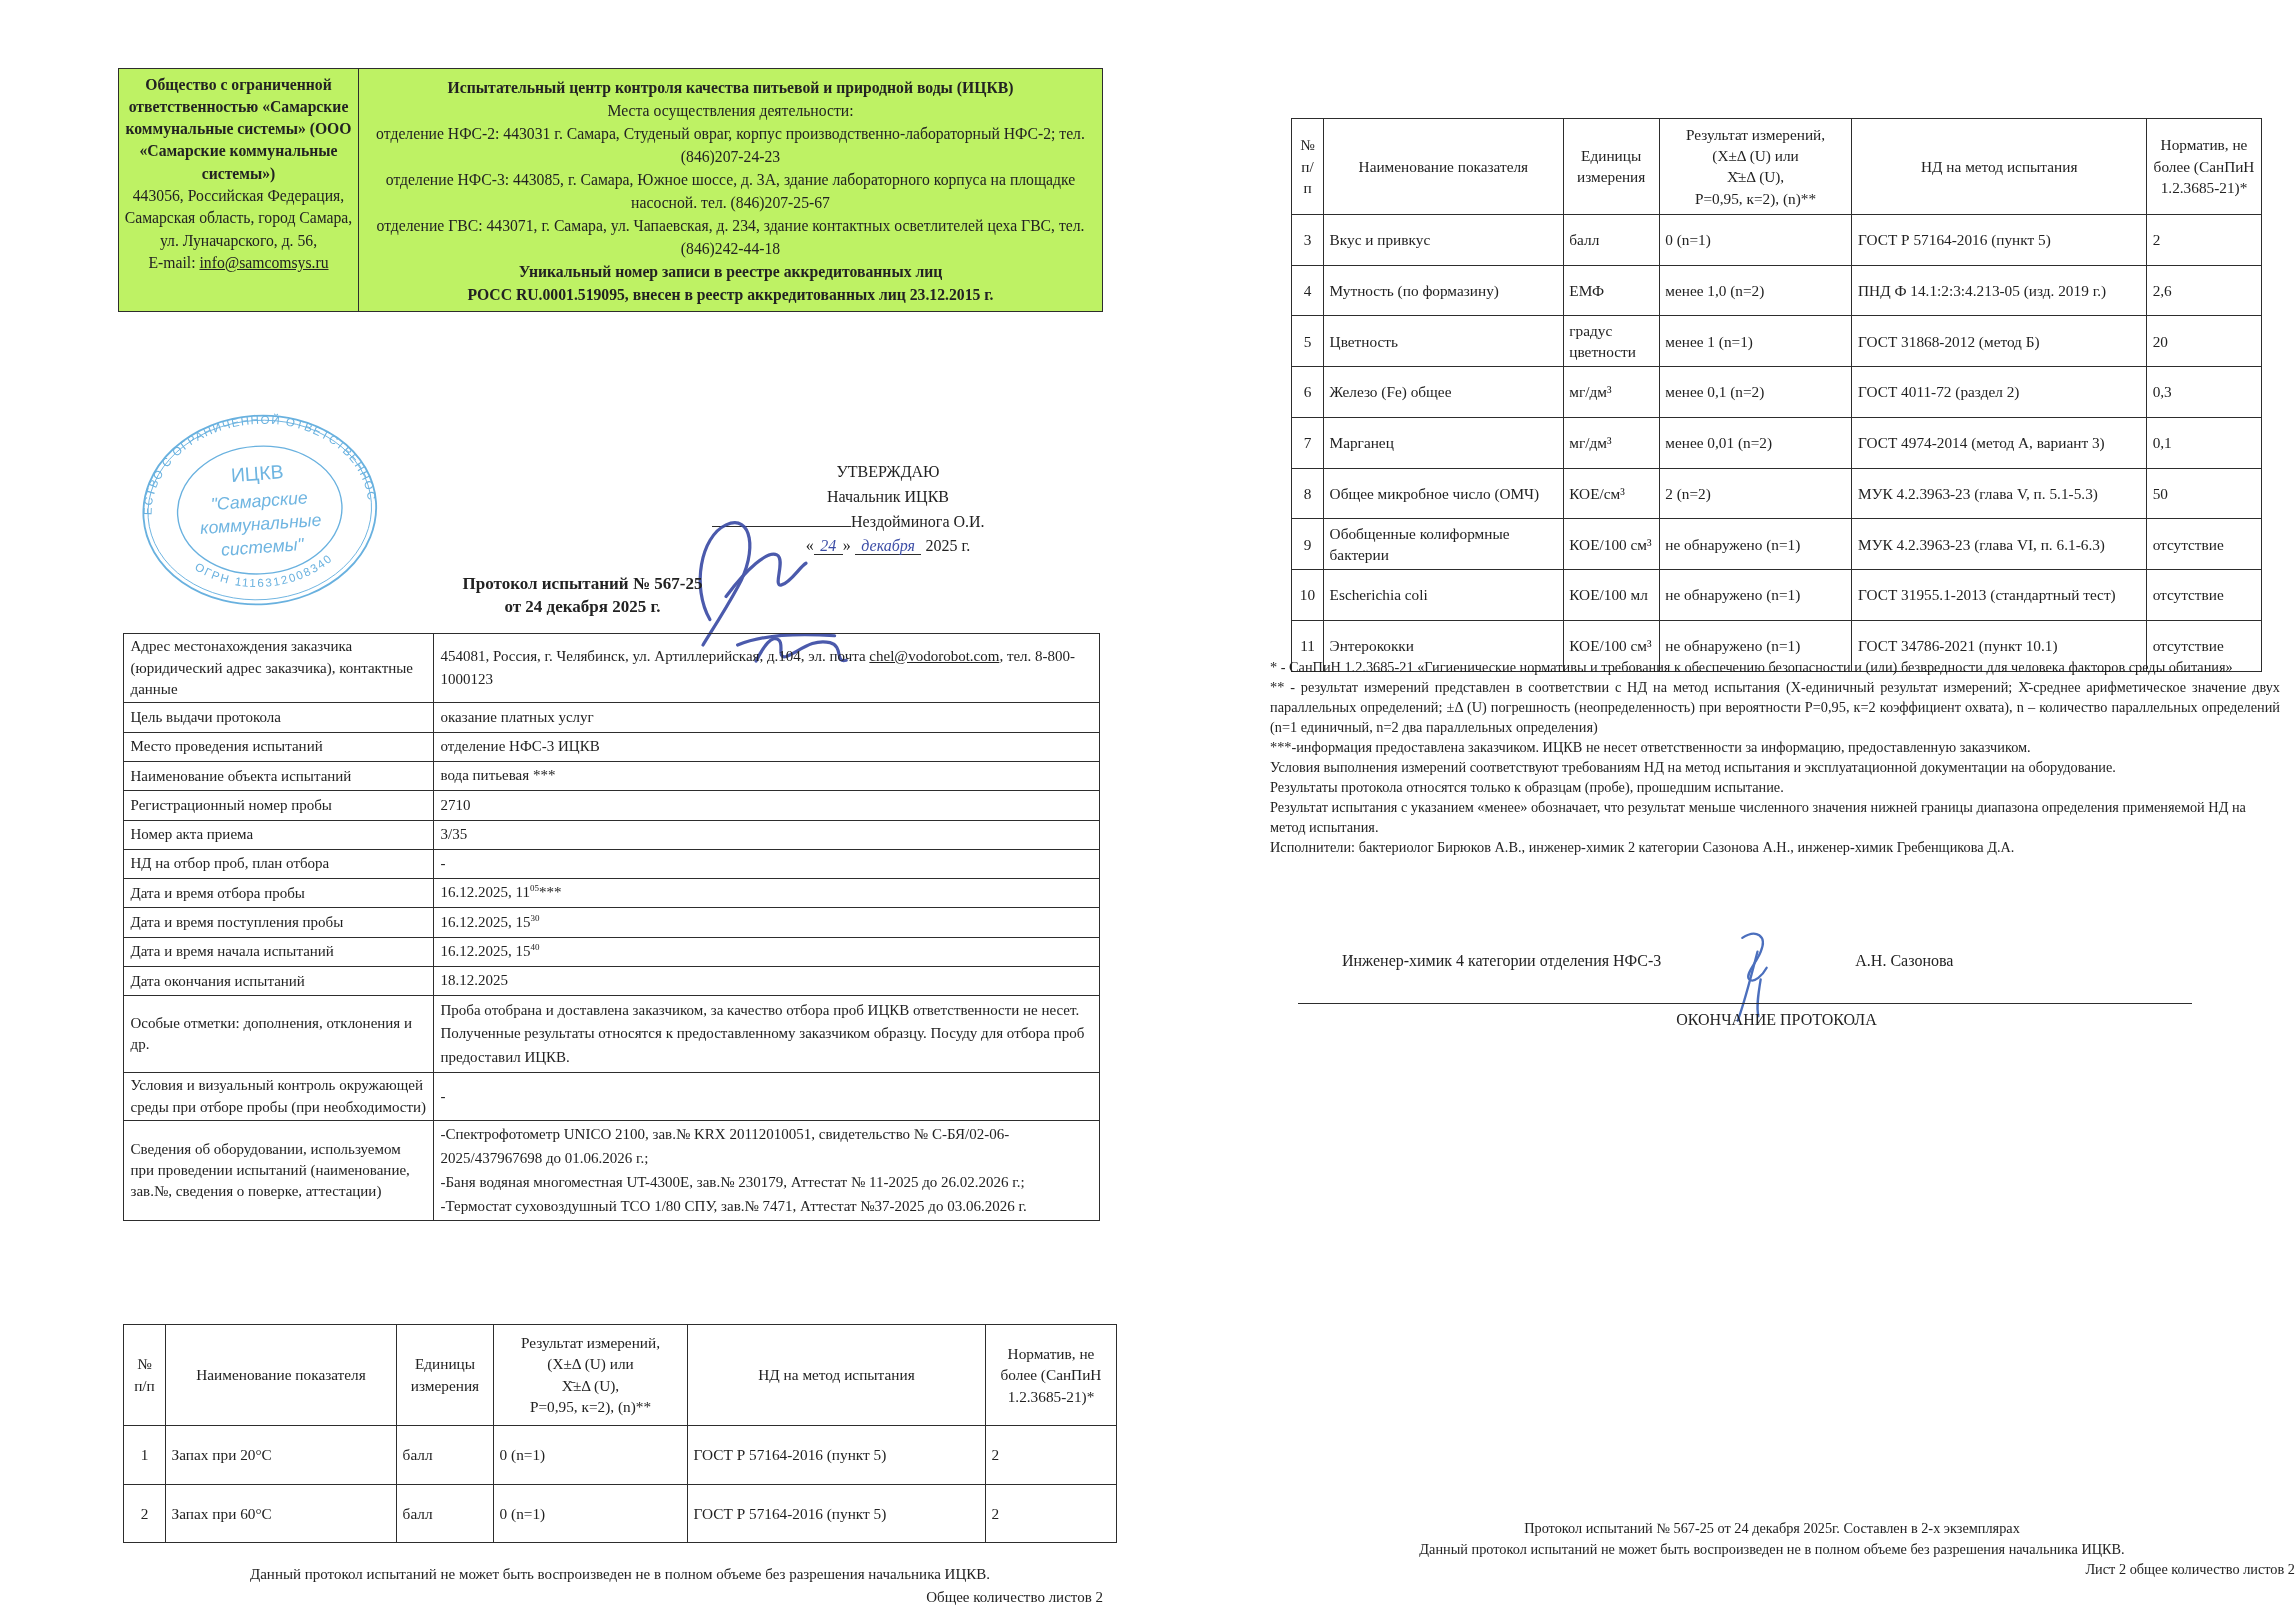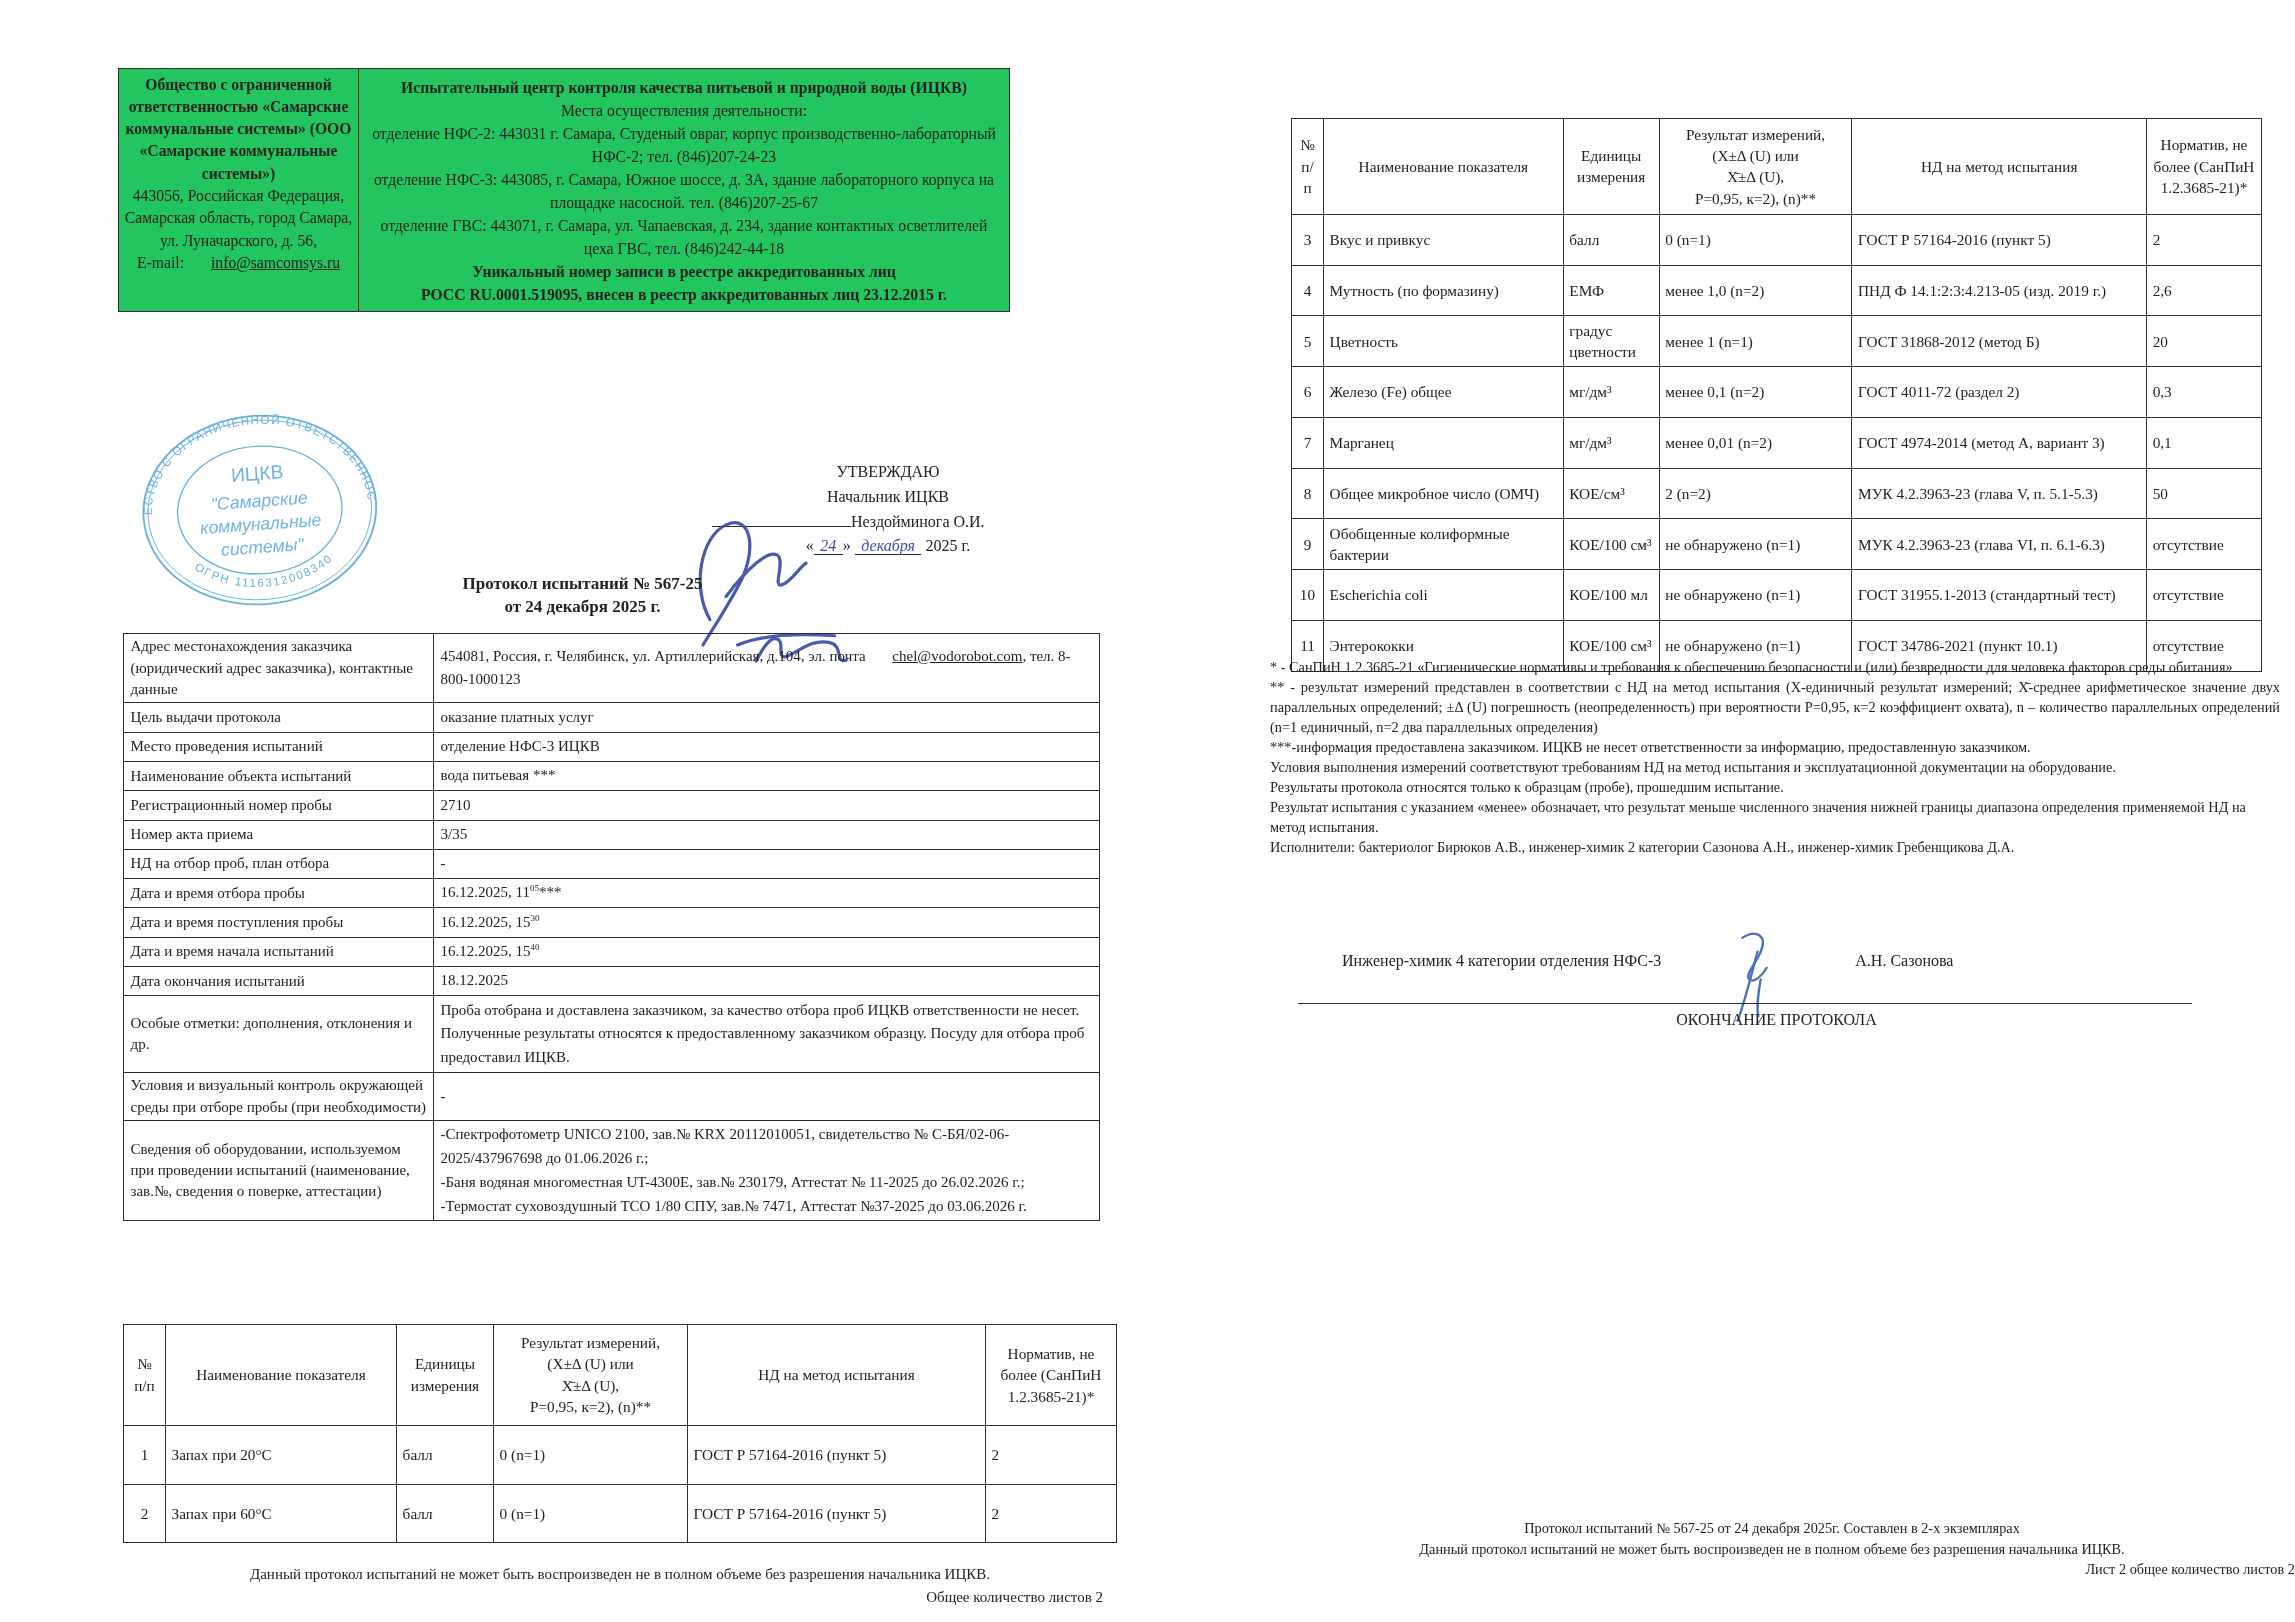--- a/index.html
+++ b/index.html
@@ -1,25 +1,25 @@
 <!DOCTYPE html>
 <html style="font-size:7.4px"><head>
 <meta charset="utf-8">
 <style>
   html,body{margin:0;padding:0;background:#ffffff;}
   body{width:2295px;height:1623px;position:relative;overflow:hidden;
        font-family:"Liberation Serif",serif;color:#222;}
   .abs{position:absolute;}
   
-  .header-table{left:118px;top:68px;width:892px;display:flex;border:1.9px solid #2d2d2d;box-sizing:border-box;background:#22c55e;}
+  .header-table{left:118px;top:68px;width:985px;display:flex;border:1.9px solid #2d2d2d;box-sizing:border-box;background:#bef264;}
   .header-left{width:240px;border-right:1.9px solid #2d2d2d;box-sizing:border-box;padding:4.6px 3.7px 2.8px 3.7px;text-align:center;font-size:15.7px;line-height:1.42;}
   .header-left .org{font-weight:bold;}
   .header-right{flex:1;padding:6.5px 12px 4.6px 12px;text-align:center;font-size:15.7px;line-height:1.47;box-sizing:border-box;}
   .b{font-weight:bold;}
-  .u{text-decoration:underline;margin-left:23px;}
+  .u{text-decoration:underline;}
   
   .stamp{left:134px;top:406px;width:252px;height:208px;transform:rotate(-4deg);opacity:.88;}
   
   .approval{left:712px;top:460px;width:352px;font-size:16px;line-height:1.55;}
   .approval .c{text-align:center;}
   .sig-line{display:inline-block;width:139px;border-bottom:1.4px solid #2d2d2d;height:1em;vertical-align:baseline;}
   .hand{font-style:italic;color:#3c4da6;}
   .hand-u{border-bottom:1.4px solid #2d2d2d;padding:0 6.5px;}
   .sig1{left:682px;top:481px;width:199px;height:194px;}
   

